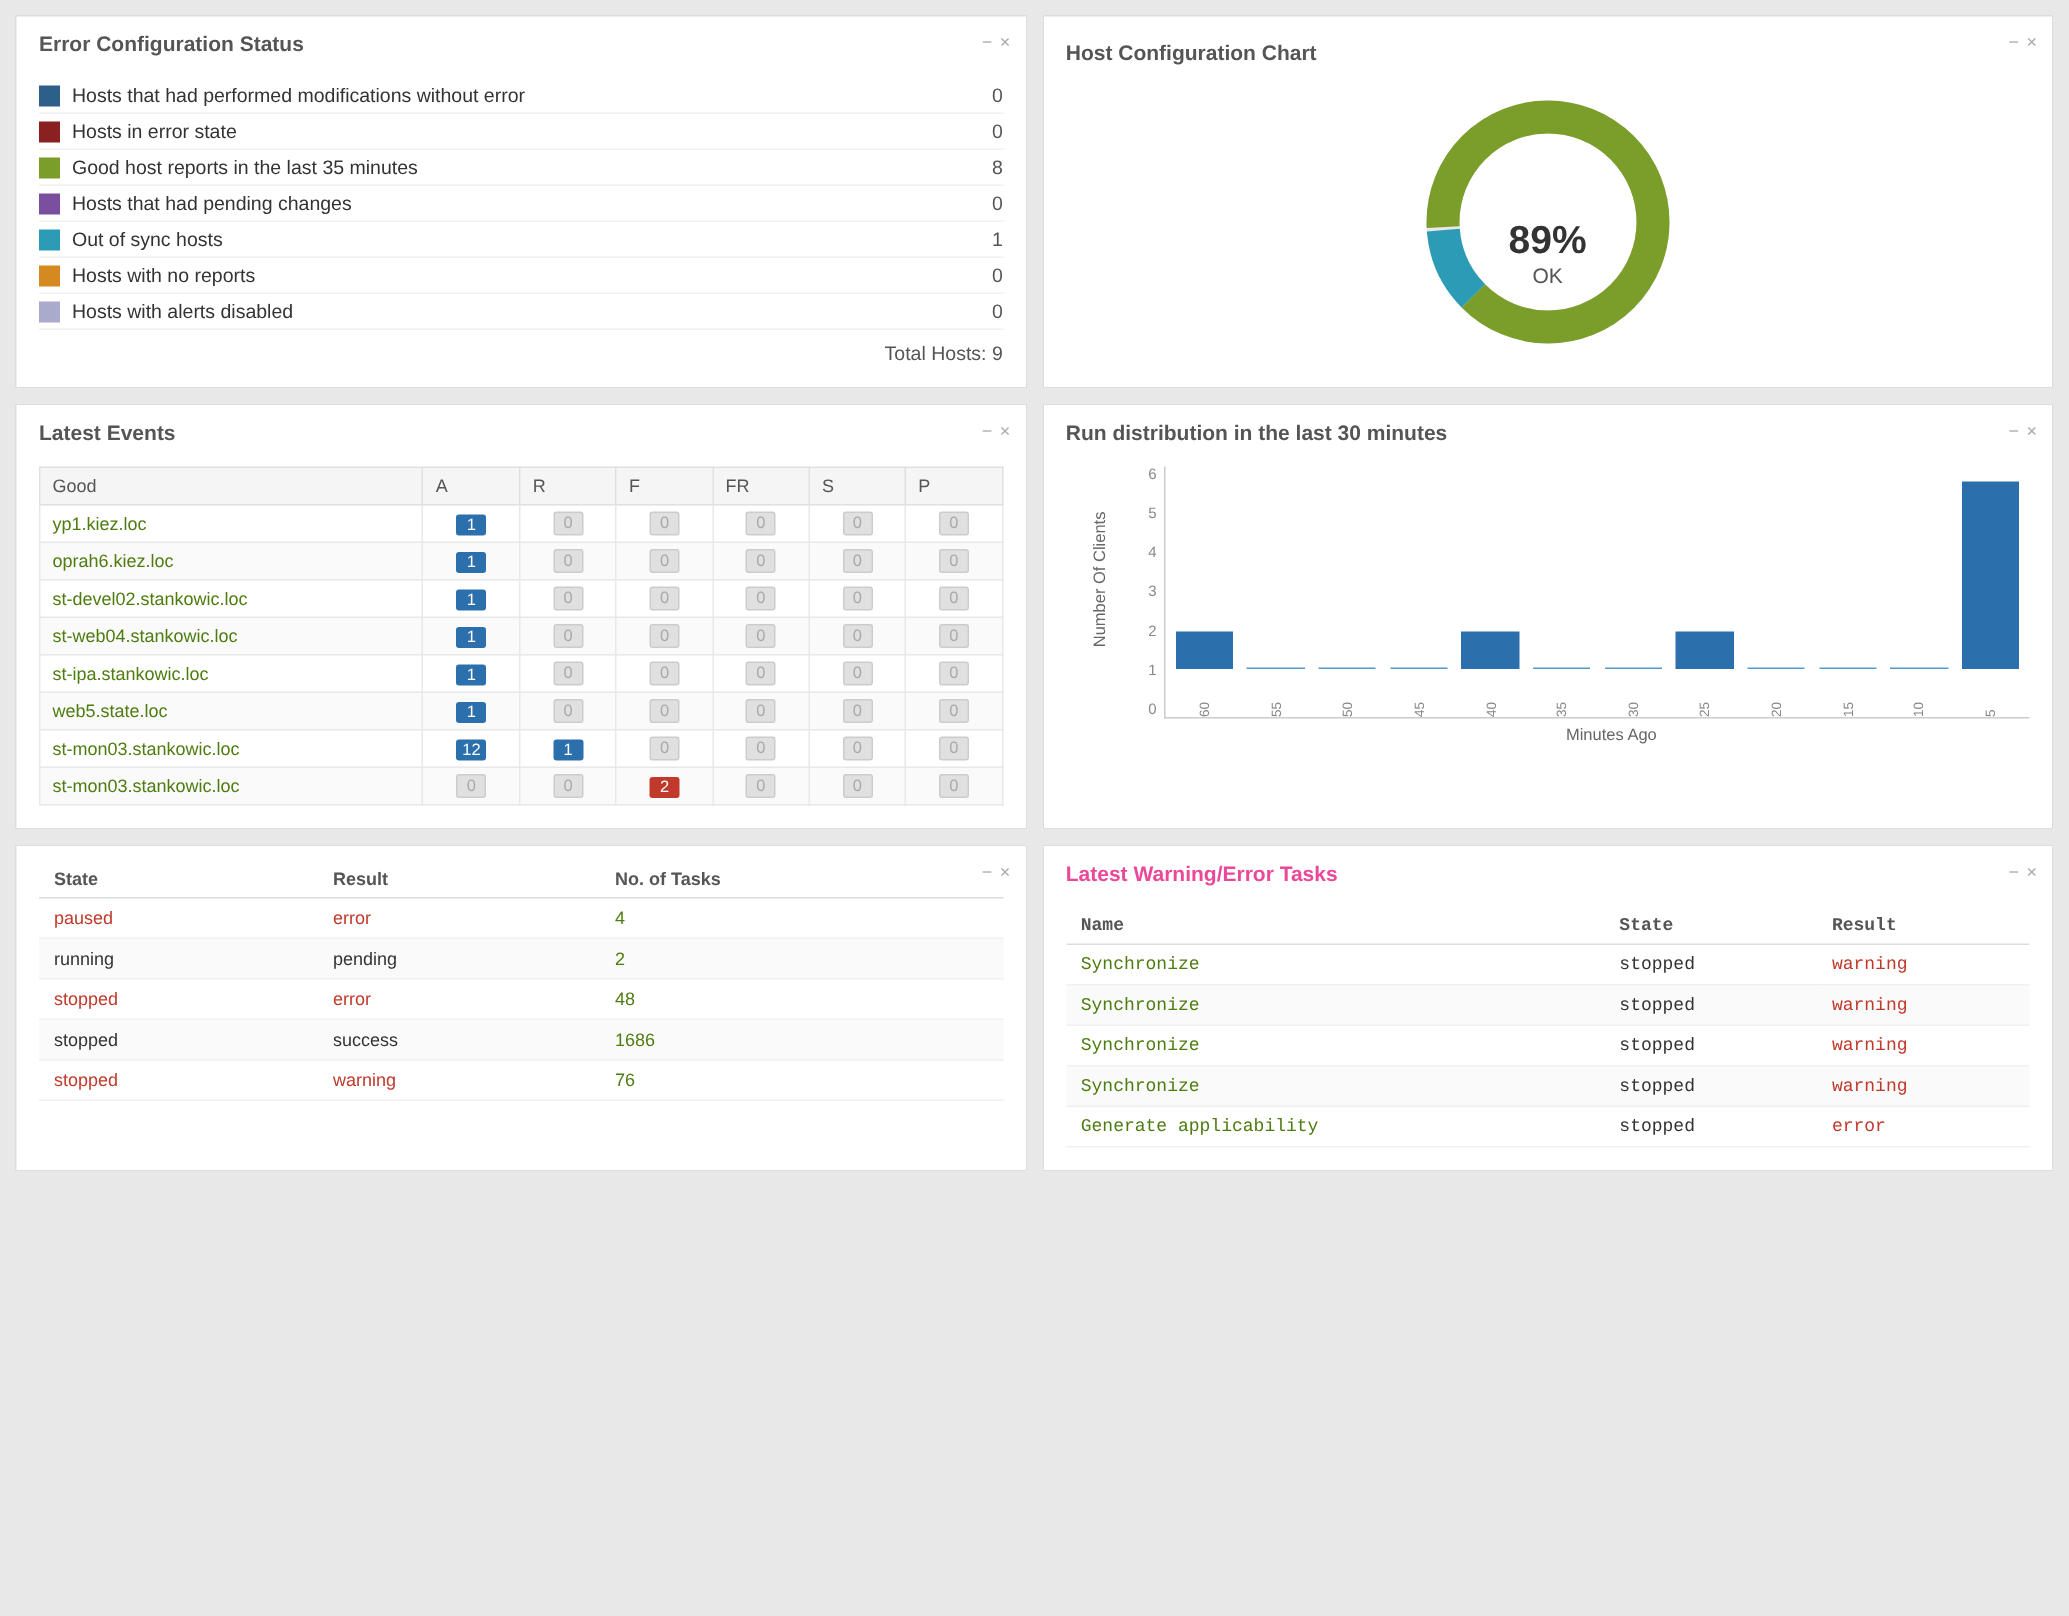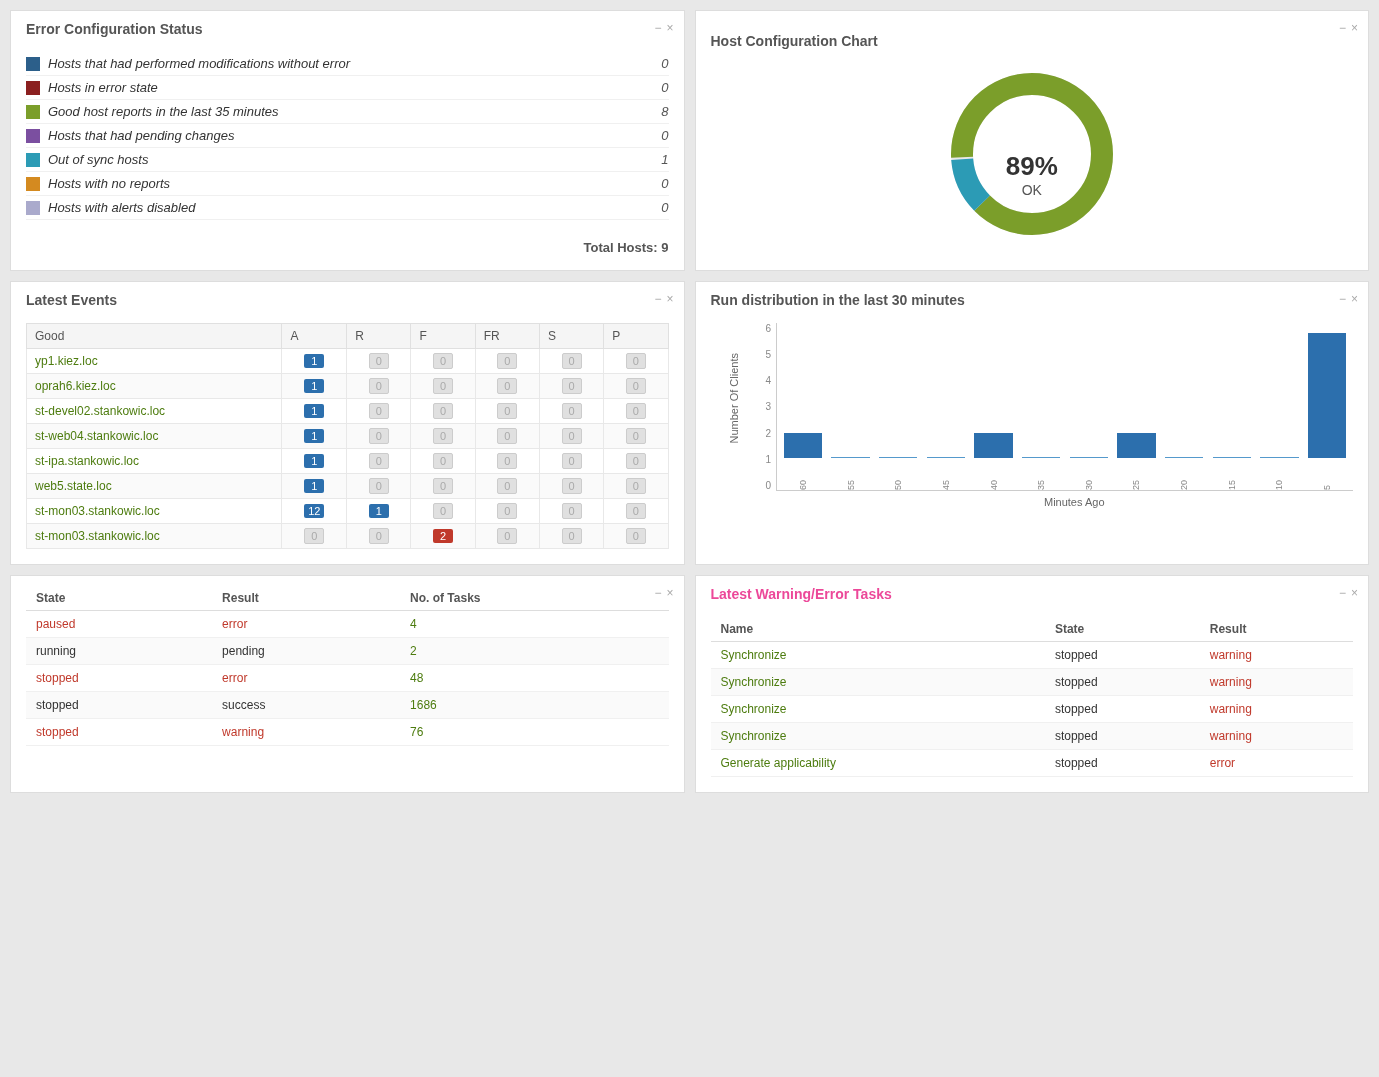--- a/index.html
+++ b/index.html
@@ -42,44 +42,42 @@
       cursor: pointer;
     }
 
     
     .host-status-row {
       display: flex;
       align-items: center;
       justify-content: space-between;
       padding: 4px 0;
       border-bottom: 1px solid #f0f0f0;
-      font-style: italic;
     }
     .host-status-left {
       display: flex;
       align-items: center;
       gap: 8px;
     }
     .color-box {
       width: 14px;
       height: 14px;
       flex-shrink: 0;
     }
     .host-status-count {
       font-size: 13px;
       color: #555;
       min-width: 20px;
       text-align: right;
     }
     .total-hosts {
       text-align: right;
-      margin-top: 20px;
+      margin-top: 8px;
       font-size: 13px;
       color: #555;
-      font-weight: bold;
     }
 
     
     .chart-panel {
       display: flex;
       flex-direction: column;
       align-items: center;
       justify-content: center;
       min-height: 200px;
     }
@@ -170,20 +168,21 @@
       background: #fafafa;
     }
     .text-red { color: #c0392b; }
     .text-blue { color: #2c7bb6; }
 
     
     .warning-table {
       width: 100%;
       border-collapse: collapse;
       font-size: 12px;
+      font-family: Liberation Mono, monospace;
     }
     .warning-table th {
       padding: 5px 10px;
       text-align: left;
       font-weight: bold;
       color: #555;
       border-bottom: 1px solid #ddd;
     }
     .warning-table td {
       padding: 6px 10px;

